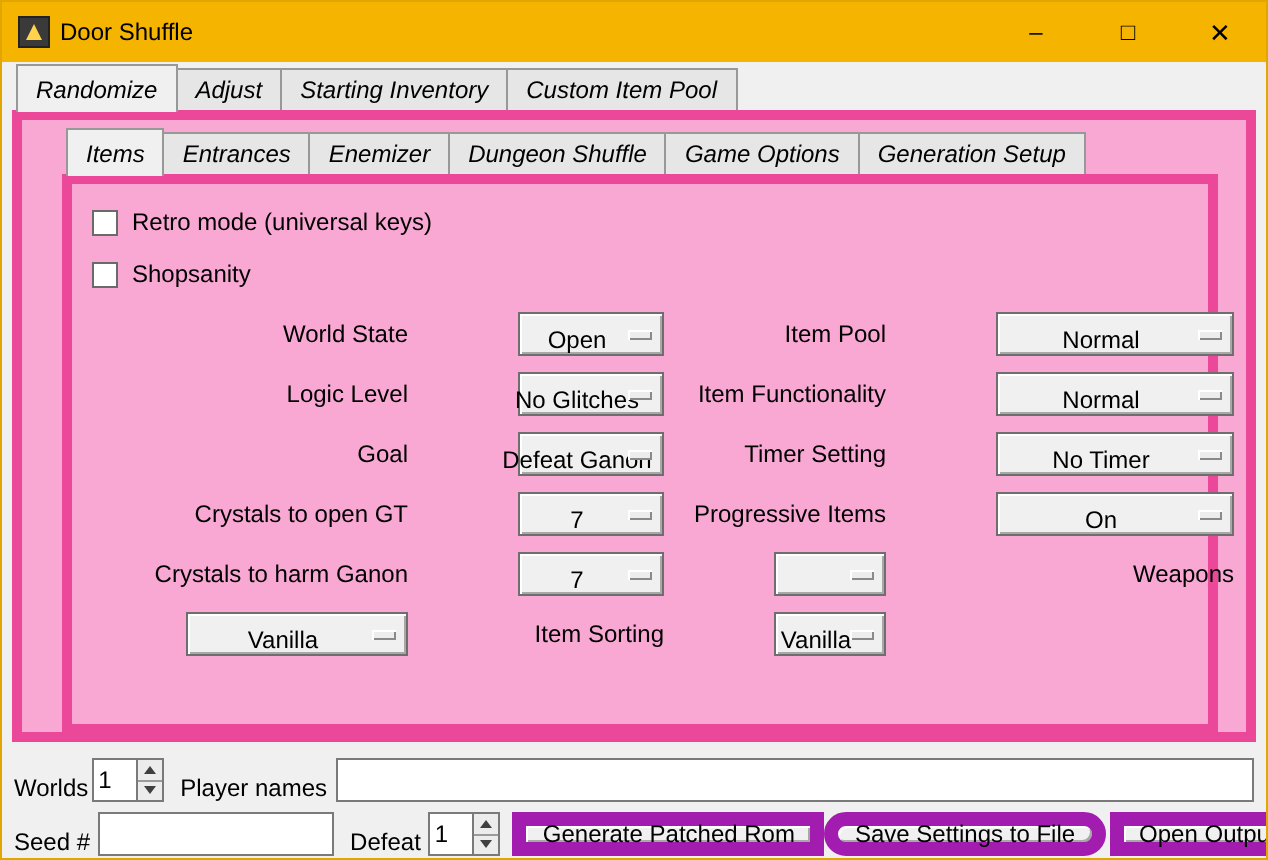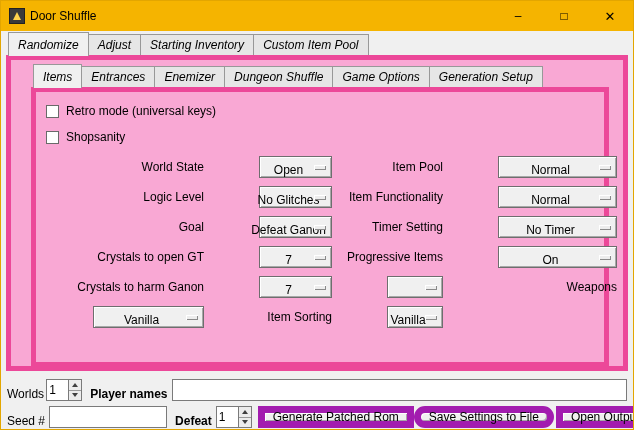--- a/index.html
+++ b/index.html
@@ -160,21 +160,21 @@
     background: #f0f0f0;
     border: 7px solid #a21caf;
     box-shadow: inset 1px 1px 0 #ffffff, inset -1px -1px 0 #a8a8a8;
     padding: 0 8px;
     display: flex; align-items: center; justify-content: center;
     font: inherit;
     white-space: nowrap;
     cursor: default;
   }
   .ml2 { margin-left: 2px; } .ml4 { margin-left: 4px; }
-  .ml6 { margin-left: 6px; } .ml8 { margin-left: 8px; font-weight: bold; }
+  .ml6 { margin-left: 6px; } .ml8 { margin-left: 8px; }
   .mla { margin-left: auto; border-radius: 11px; }
   .grow { flex: 1; }
 </style>
 </head>
 <body>
 
 <div class="window">
 
   <div class="titlebar">
     <div class="app-icon"></div>

